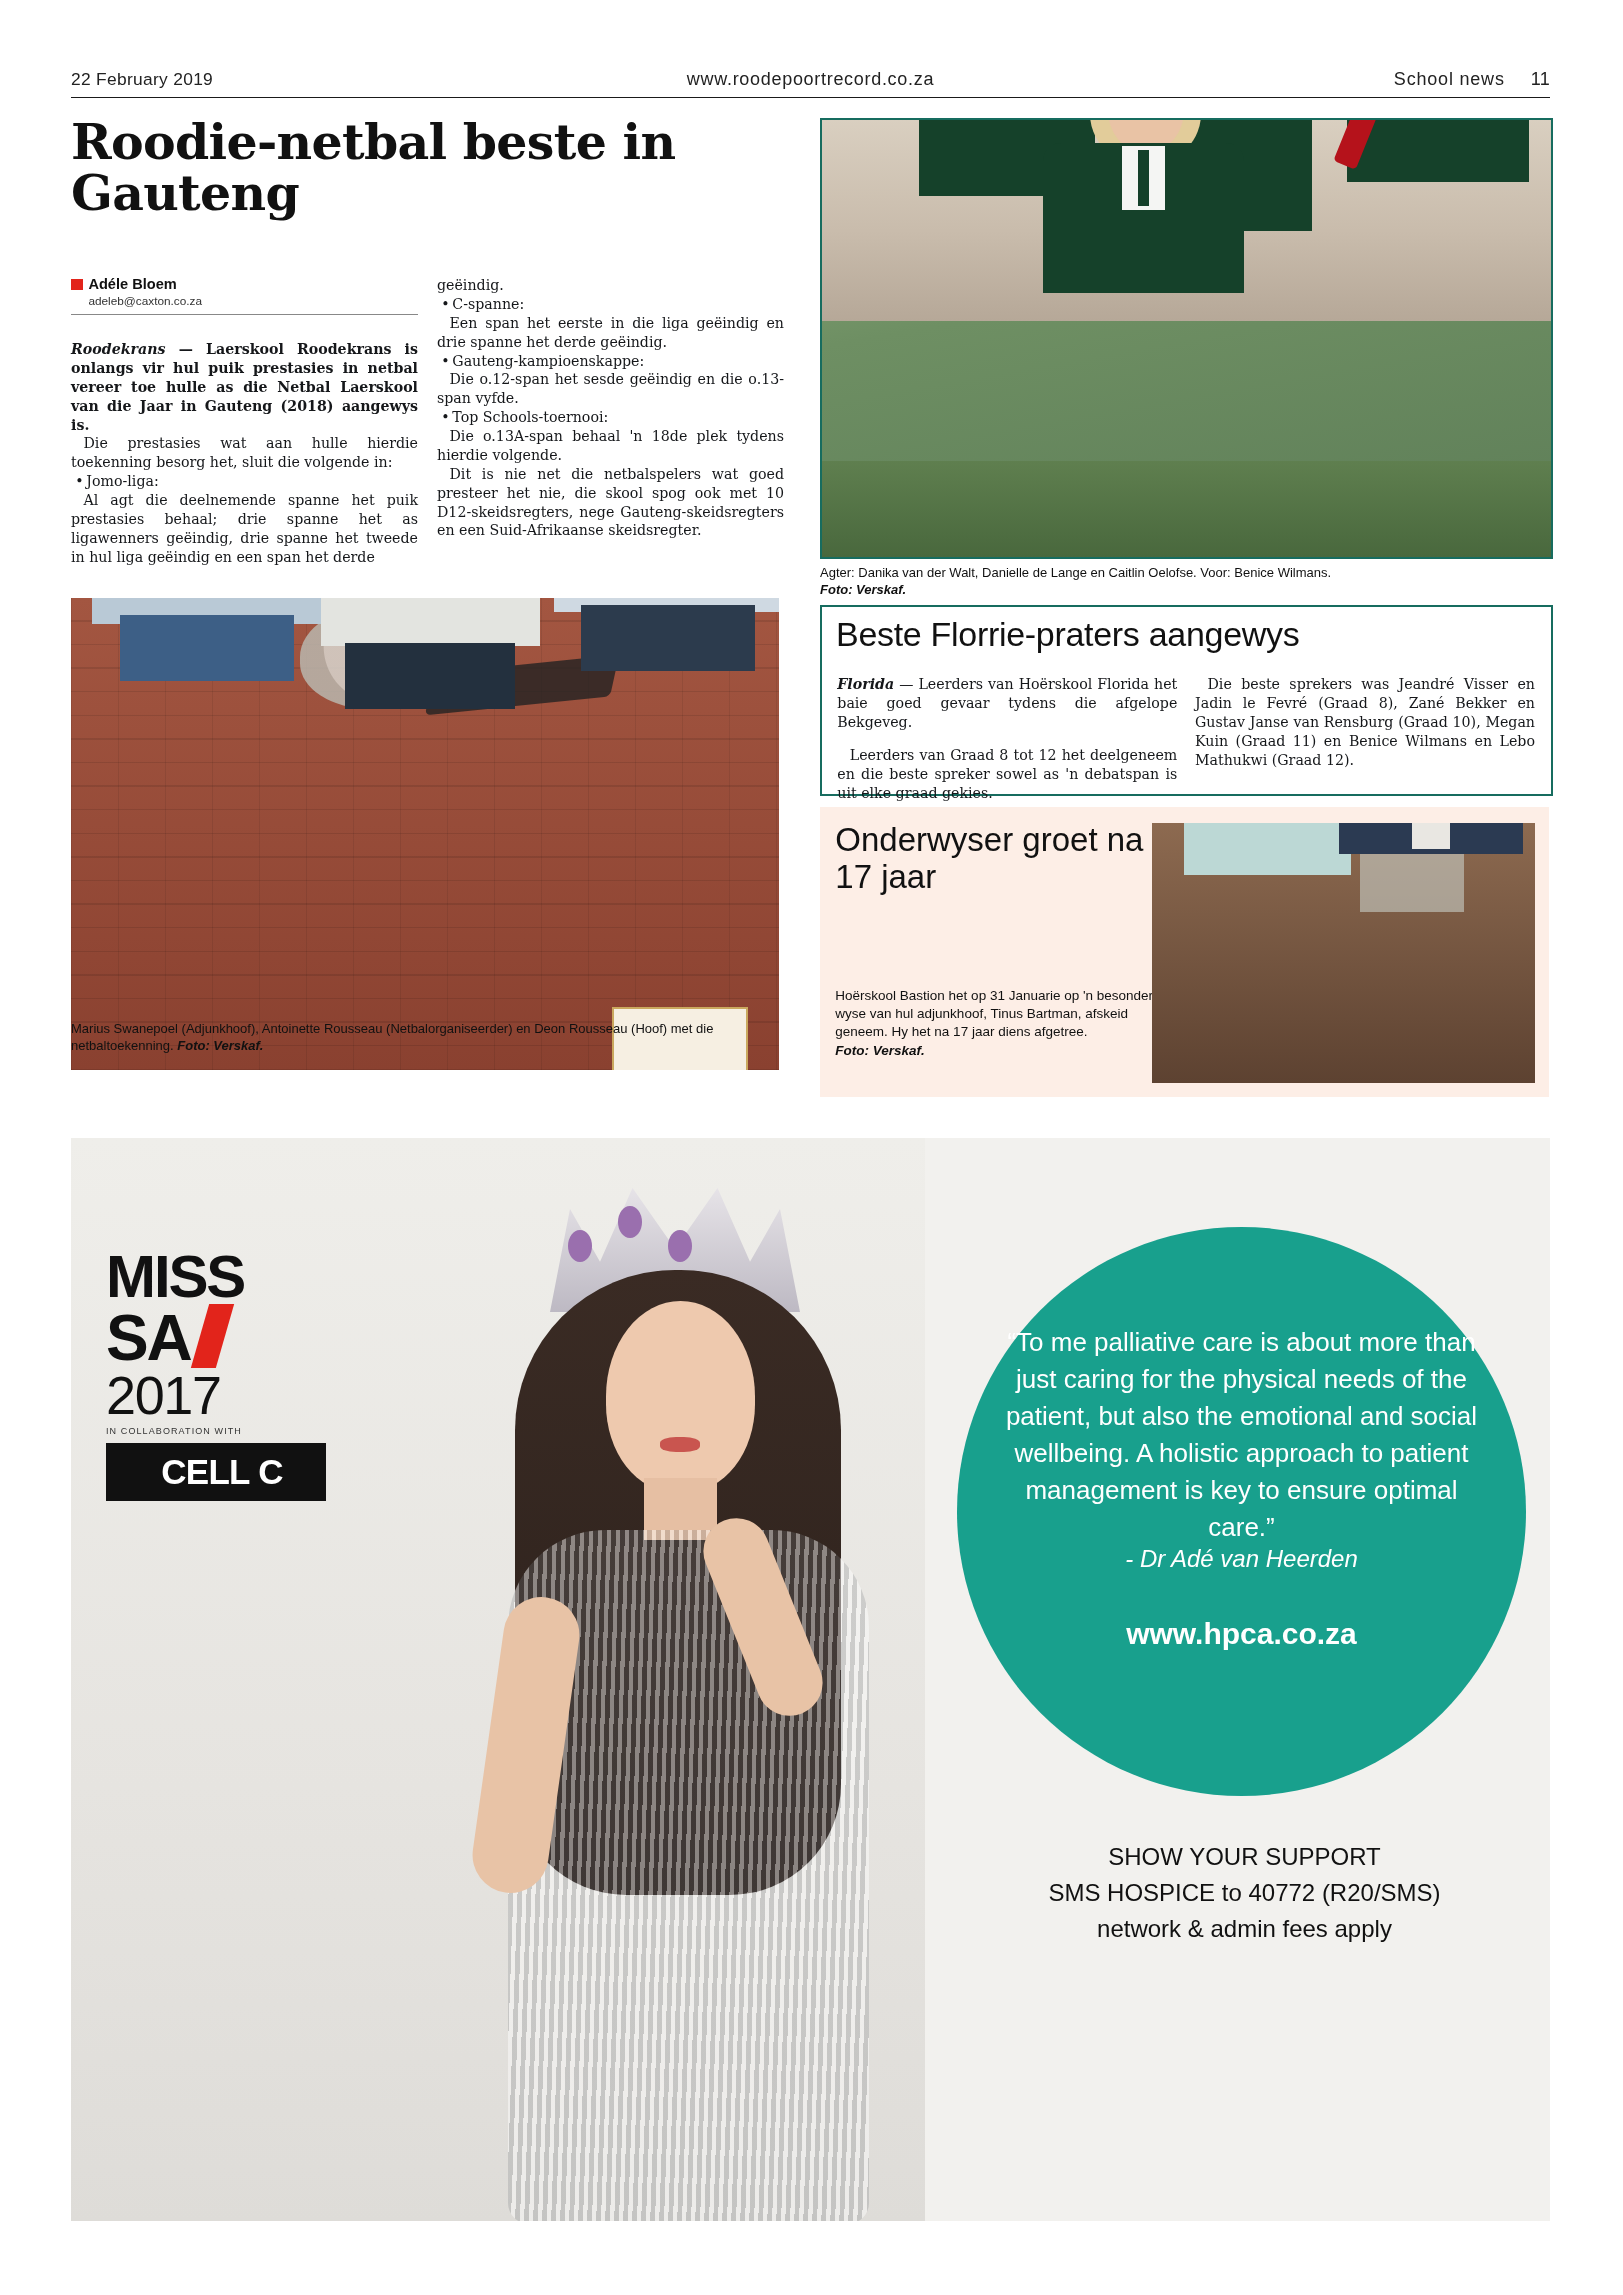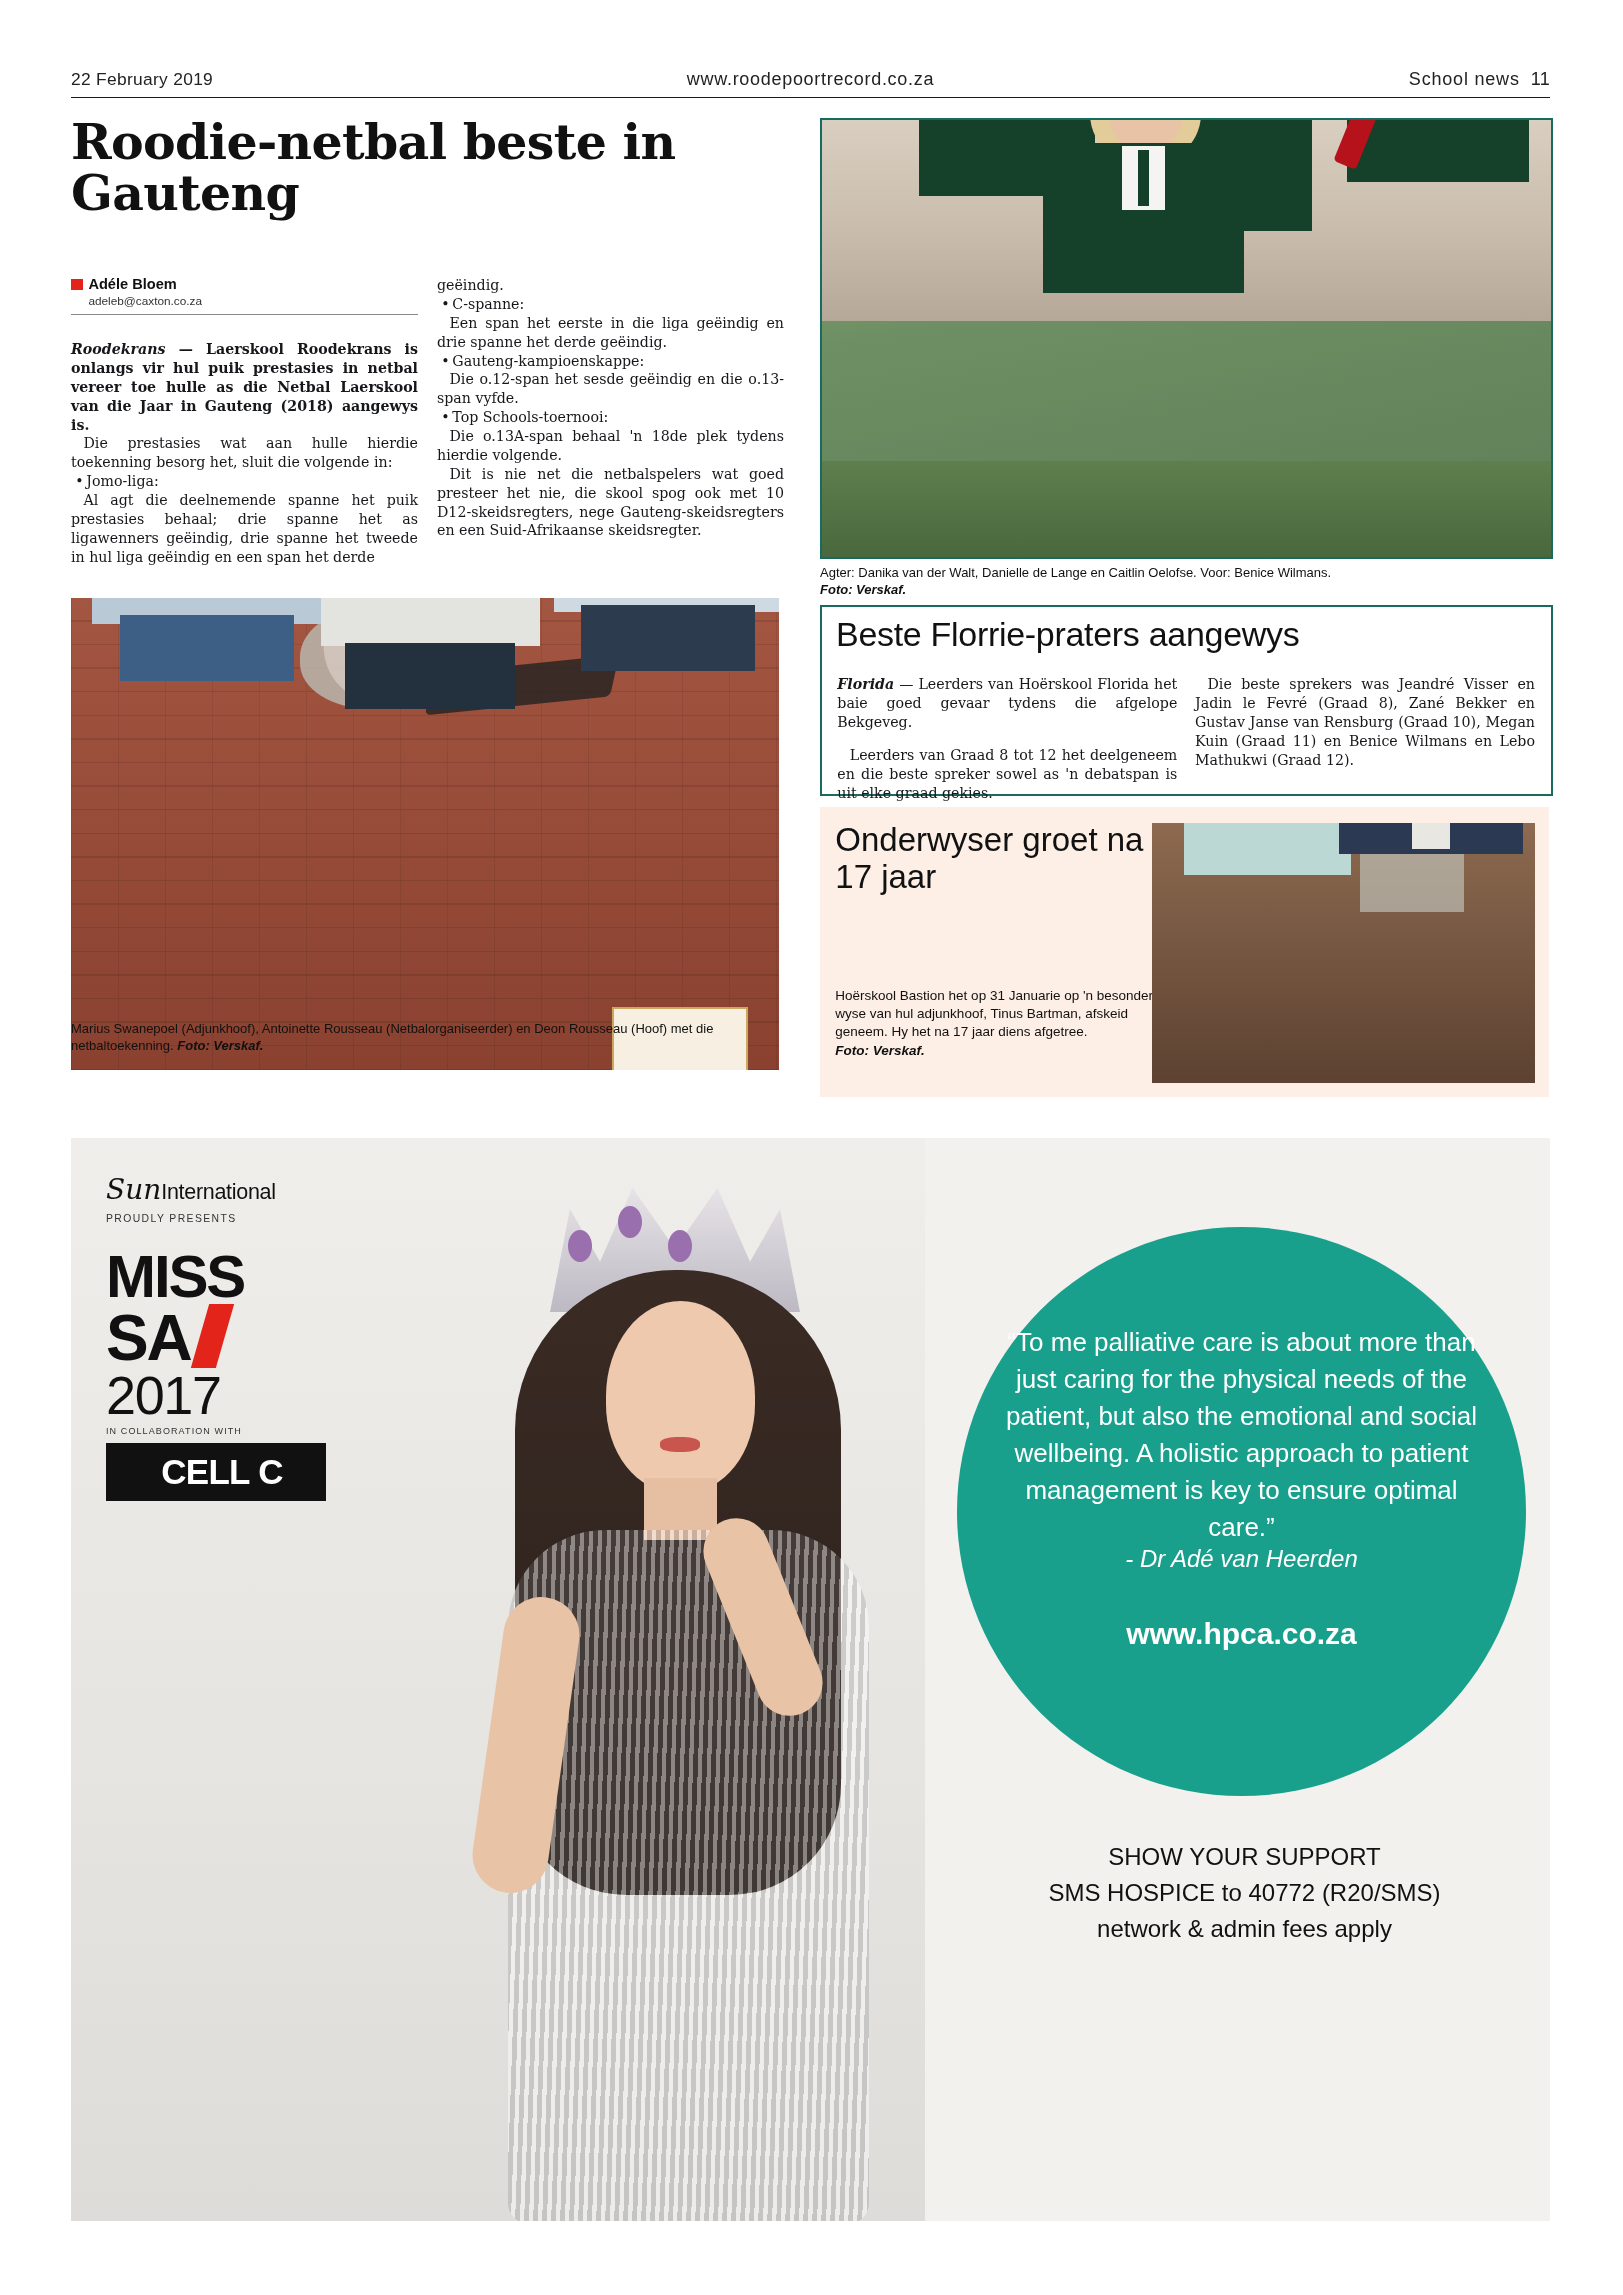--- a/index.html
+++ b/index.html
@@ -20,21 +20,21 @@
 
   
   .masthead {
     position:absolute;
     left:71px; top:64px; width:1479px; height:30.5px;
     display:flex; align-items:center; justify-content:space-between;
     font-family:"Liberation Sans", sans-serif;
     font-size:17.4px; color:#222; letter-spacing:0.3px;
   }
   .masthead .center { position:absolute; left:0; right:0; text-align:center; font-size:18px; letter-spacing:0.7px;}
-  .masthead .right { display:flex; align-items:flex-end; gap:11px; }
+  .masthead .right { display:flex; align-items:flex-end; gap:26px; }
   .masthead .right .sec { font-size:18px; letter-spacing:0.8px; }
   .masthead .right .pg { font-size:18px; }
   .rule-top {
     position:absolute; left:71px; top:97px; width:1479px; height:1.4px; background:#1a1a1a;
   }
 
   
   .headline {
     position:absolute;
     left:71px; top:117px; width:722px;
@@ -417,24 +417,20 @@
   </div>
 
   <div class="cap cap-net">
     <span>Marius Swanepoel (Adjunkhoof), Antoinette Rousseau (Netbalorganiseerder) en Deon Rousseau (Hoof) met die netbaltoekenning.</span>
     <span class="ital">Foto: Verskaf.</span>
   </div>
 
   <div class="ad">
     <div class="ad-photo">
 
-      <div class="sunlogo">
-        <div><span class="sun">Sun</span><span class="intl">International</span></div>
-        <div class="proud">PROUDLY PRESENTS</div>
-      </div>
 
       <div class="misslogo">
         <div class="miss">MISS</div>
         <div><span class="sa">SA</span><span class="slash"></span></div>
         <div class="yr">2017</div>
         <div class="collab">IN COLLABORATION WITH</div>
         <div class="cellc">
             <span>CELL C</span>
           </div>
       </div>

